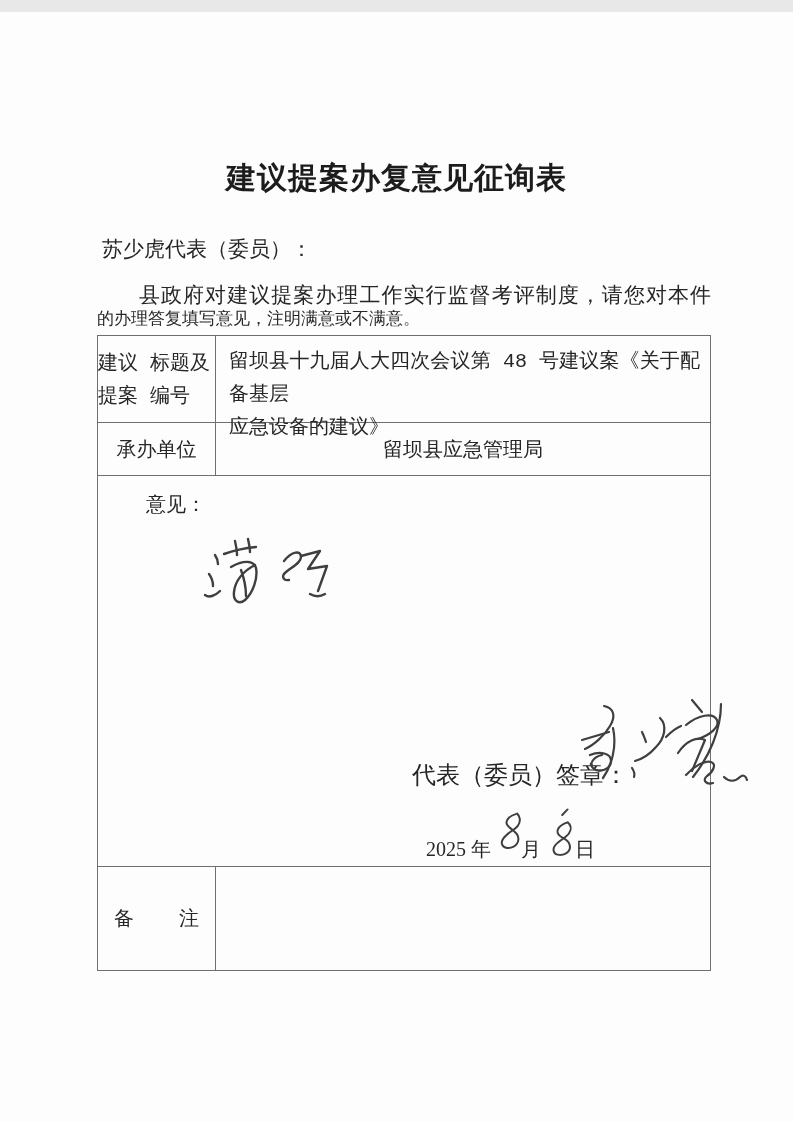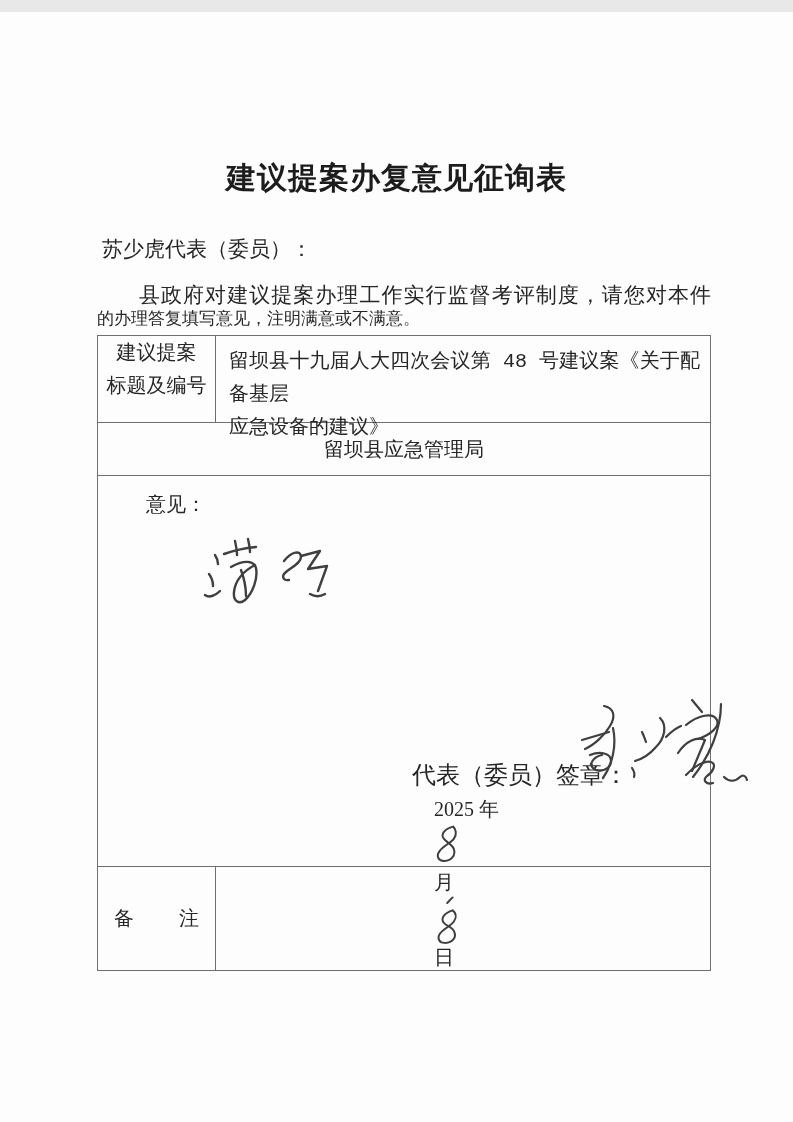--- a/index.html
+++ b/index.html
@@ -45,36 +45,36 @@
   }
   .frow{display:flex;border-bottom:1px solid var(--border);box-sizing:border-box;}
   .frow:last-child{border-bottom:none;}
   .row-title{height:87px;}
   .row-agency{height:53px;}
   .row-opinion{height:391px;position:relative;display:block;}
   .row-remarks{height:103px;}
   .cell-label{
     width:118px;box-sizing:border-box;
     border-right:1px solid var(--border);
-    display:flex;flex-direction:column;
-    align-items:center;
+    display:flex;flex-direction:row;
+    justify-content:center;align-items:center;
     font-size:20px;line-height:33px;
     flex-shrink:0;
   }
   .cell-value{flex:1;box-sizing:border-box;font-size:20px;}
   .row-title .cell-value{padding:9px 10px 0 13px;line-height:33px;text-align:justify;font-family:Liberation Mono, monospace;}
   .row-agency .cell-value{display:flex;align-items:center;justify-content:center;}
   .row-remarks .cell-label{flex-direction:row;justify-content:space-between;padding:0 16px;align-items:center;}
   .opinion-label{position:absolute;left:48px;top:15px;font-size:20px;}
   .manyi-svg{position:absolute;left:100px;top:58px;}
   .sig-row{position:absolute;left:314px;top:283px;font-size:24px;white-space:nowrap;text-align:right;}
   .signature-svg{position:absolute;left:476px;top:218px;overflow:visible;z-index:2;}
   .date-row{
-    position:absolute;left:328px;top:320px;
-    font-size:20px;display:flex;align-items:baseline;white-space:nowrap;flex-direction:column;
+    position:absolute;left:328px;top:332px;
+    font-size:20px;display:flex;align-items:baseline;white-space:nowrap;
   }
   .date-row .hand8{display:inline-block;}
   .hand8-month{vertical-align:-14px;margin:0 -1px 0 7px;transform:rotate(6deg);}
   .hand8-day{vertical-align:-8px;margin:0 0 0 8px;transform:rotate(4deg);}
   path{fill:none;stroke:var(--hand);stroke-linecap:round;stroke-linejoin:round;}
   .sr{
     position:absolute;width:1px;height:1px;overflow:hidden;
     clip-path:inset(50%);white-space:nowrap;
   }
 </style>
@@ -96,20 +96,23 @@
         <span>建议提案</span>
         <span>标题及编号</span>
       </div>
       <div class="cell-value">
         <div>留坝县十九届人大四次会议第 48 号建议案《关于配备基层</div>
         <div>应急设备的建议》</div>
       </div>
     </div>
 
     <div class="frow row-agency">
+      <div class="cell-label">
+        <span>承办单位</span>
+      </div>
       <div class="cell-value">
         <span>留坝县应急管理局</span>
       </div>
     </div>
 
     <div class="frow row-opinion">
       <div class="opinion-label">意见：</div>
 
       <svg class="manyi-svg" width="150" height="95" viewBox="0 0 150 95" aria-hidden="true">
 

